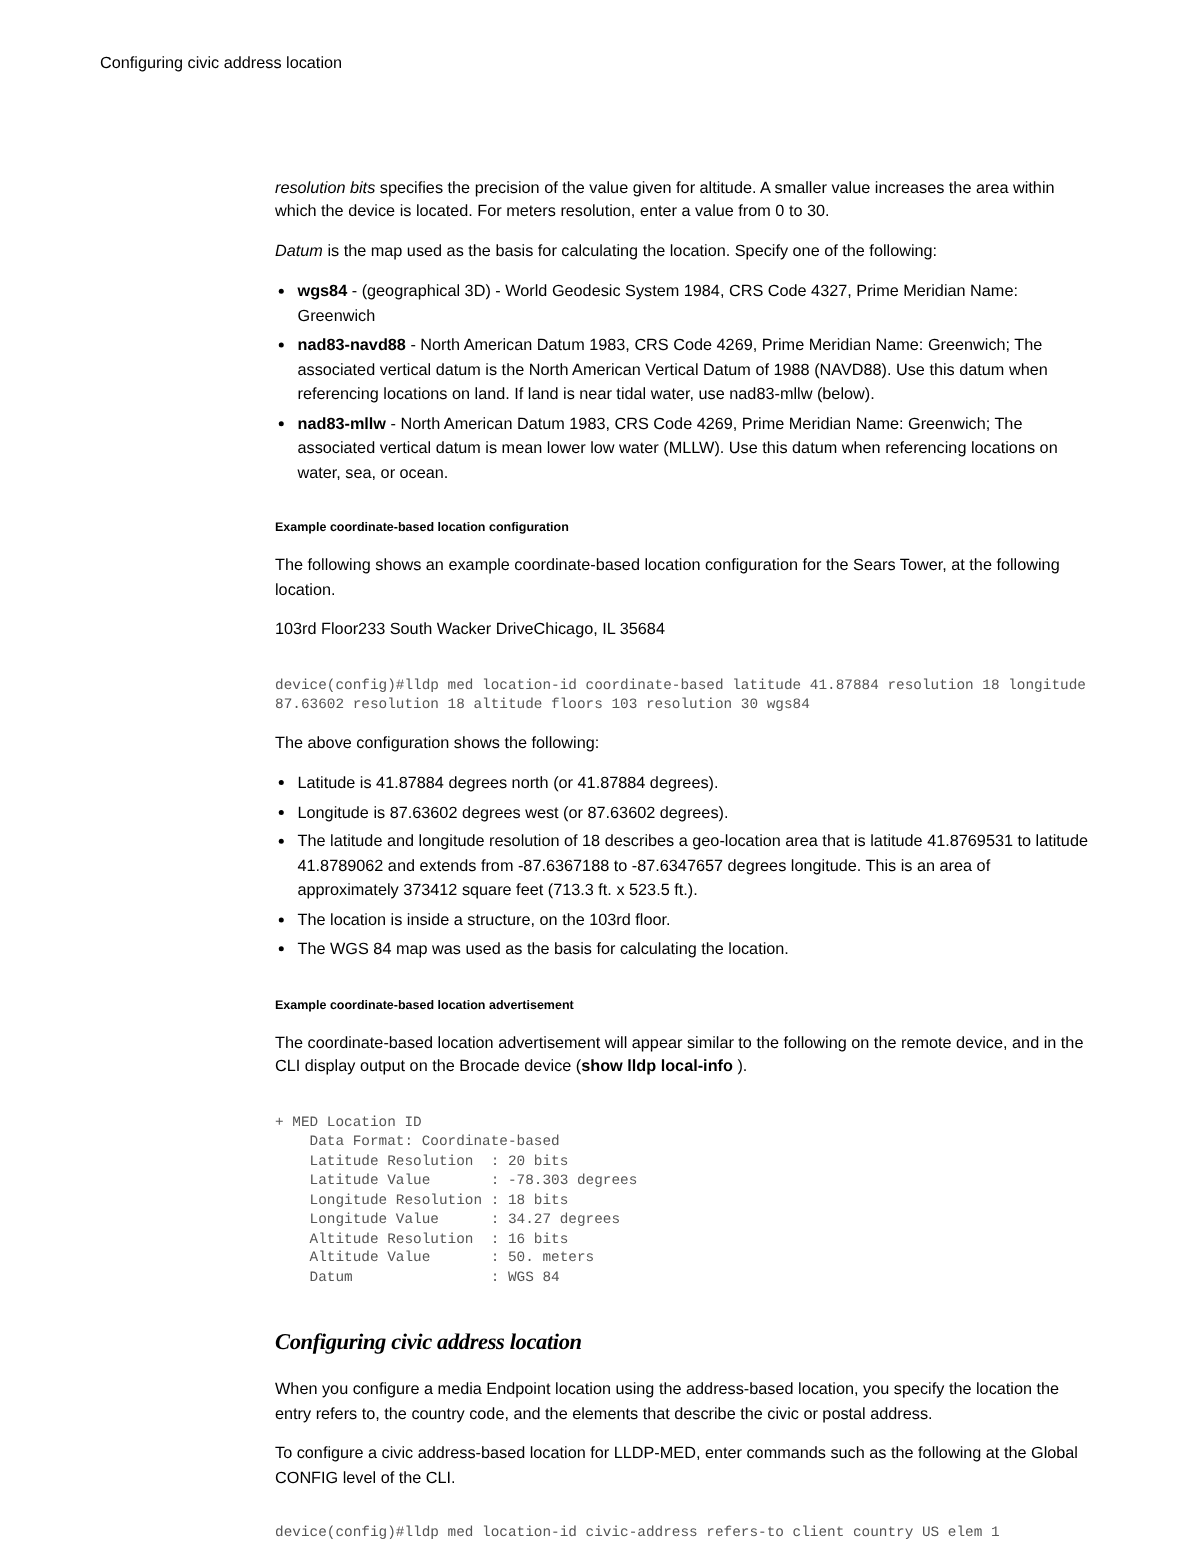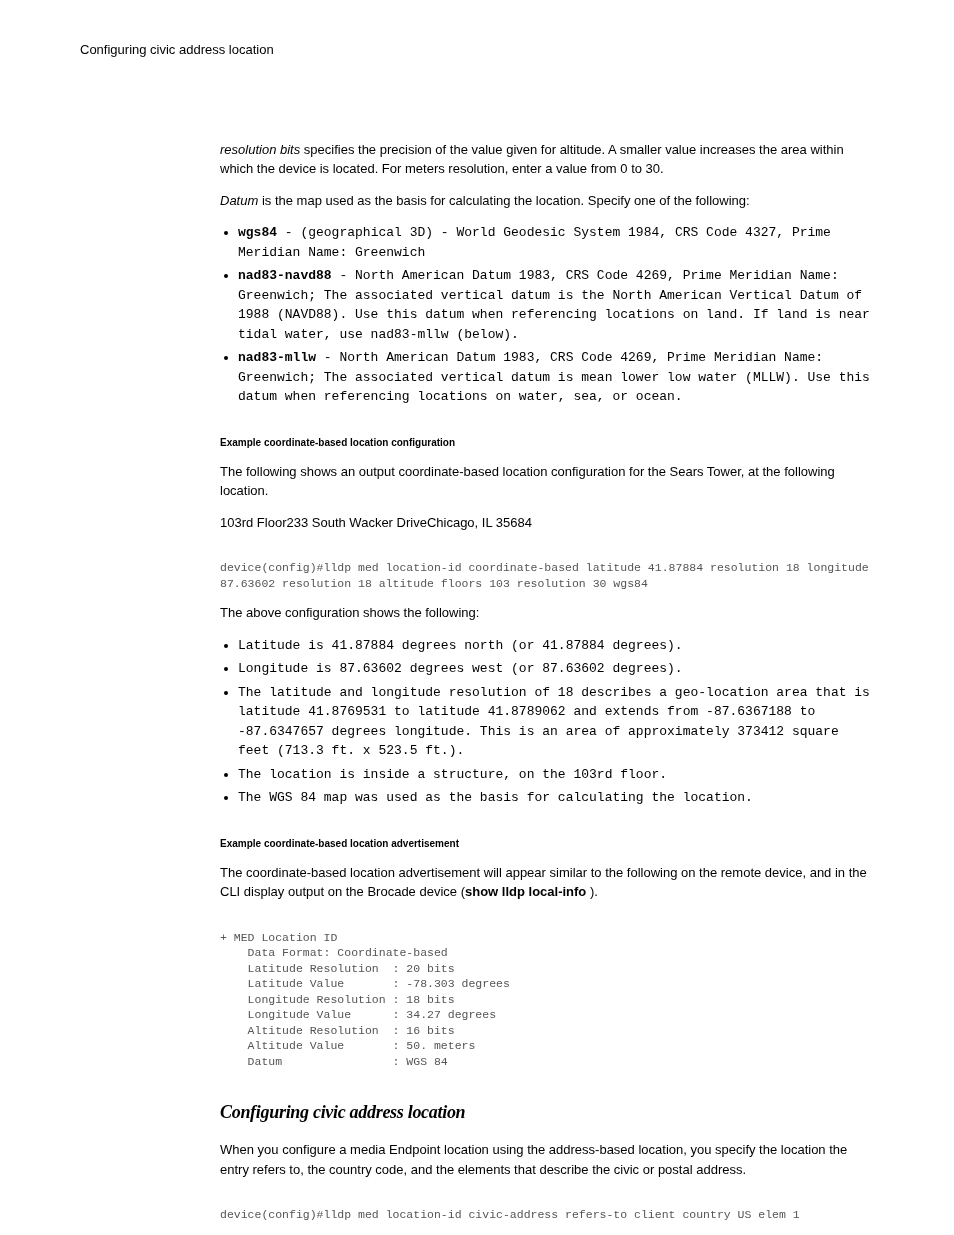--- a/index.html
+++ b/index.html
@@ -18,21 +18,20 @@
   }
   .content {
     margin-left: 140px;
   }
   p { margin: 0 0 12px 0; }
   .italic { font-style: italic; text-align: center; }
   .bold { font-weight: bold; }
   ul {
     margin: 13px 0 12px 0;
     padding-left: 18px;
-    font-family: Liberation Mono, monospace;
   }
   li {
     margin-bottom: 4px;
     list-style-type: disc;
   }
   .subhead {
     font-size: 10px;
     font-weight: bold;
     margin: 28px 0 12px 0;
   }
@@ -69,21 +68,21 @@
   </p>
 
   <ul>
     <li><span class="bold">wgs84</span><span> - (geographical 3D) - World Geodesic System 1984, CRS Code 4327, Prime Meridian Name: Greenwich</span></li>
     <li><span class="bold">nad83-navd88</span><span> - North American Datum 1983, CRS Code 4269, Prime Meridian Name: Greenwich; The associated vertical datum is the North American Vertical Datum of 1988 (NAVD88). Use this datum when referencing locations on land. If land is near tidal water, use nad83-mllw (below).</span></li>
     <li><span class="bold">nad83-mllw</span><span> - North American Datum 1983, CRS Code 4269, Prime Meridian Name: Greenwich; The associated vertical datum is mean lower low water (MLLW). Use this datum when referencing locations on water, sea, or ocean.</span></li>
   </ul>
 
   <div class="subhead">Example coordinate-based location configuration</div>
 
-  <p>The following shows an output coordinate-based location configuration for the Sears Tower, at the following location.</p>
+  <p>The following shows an example coordinate-based location configuration for the Sears Tower, at the following location.</p>
   <p>103rd Floor233 South Wacker DriveChicago, IL 35684</p>
 
   <pre>device(config)#lldp med location-id coordinate-based latitude 41.87884 resolution 18 longitude 87.63602 resolution 18 altitude floors 103 resolution 30 wgs84</pre>
 
   <p>The above configuration shows the following:</p>
 
   <ul>
     <li>Latitude is 41.87884 degrees north (or 41.87884 degrees).</li>
     <li>Longitude is 87.63602 degrees west (or 87.63602 degrees).</li>
     <li>The latitude and longitude resolution of 18 describes a geo-location area that is latitude 41.8769531 to latitude 41.8789062 and extends from -87.6367188 to -87.6347657 degrees longitude. This is an area of approximately 373412 square feet (713.3 ft. x 523.5 ft.).</li>
@@ -103,16 +102,17 @@
     Latitude Value       : -78.303 degrees
     Longitude Resolution : 18 bits
     Longitude Value      : 34.27 degrees
     Altitude Resolution  : 16 bits
     Altitude Value       : 50. meters
     Datum                : WGS 84</pre>
 
   <h2 class="section">Configuring civic address location</h2>
 
   <p>When you configure a media Endpoint location using the address-based location, you specify the location the entry refers to, the country code, and the elements that describe the civic or postal address.</p>
+  <p>To configure a civic address-based location for LLDP-MED, enter commands such as the following at the Global CONFIG level of the CLI.</p>
 
   <pre>device(config)#lldp med location-id civic-address refers-to client country US elem 1</pre>
 
 </div>
 
 </body></html>

